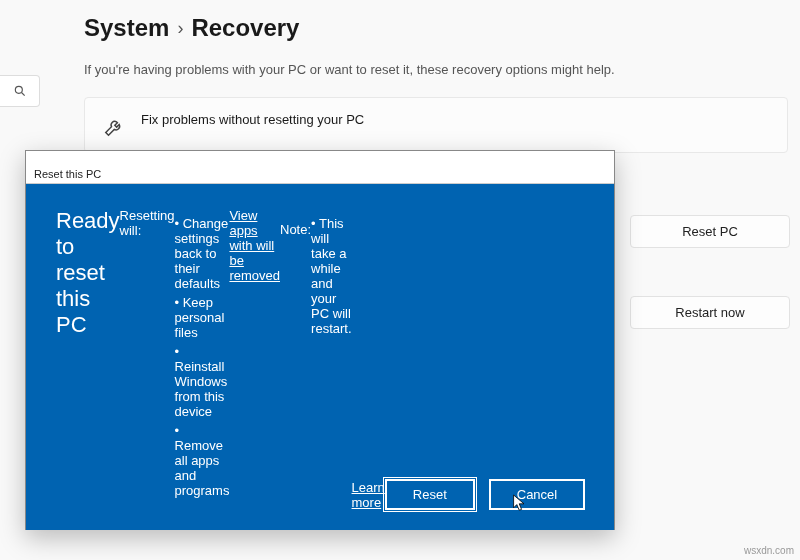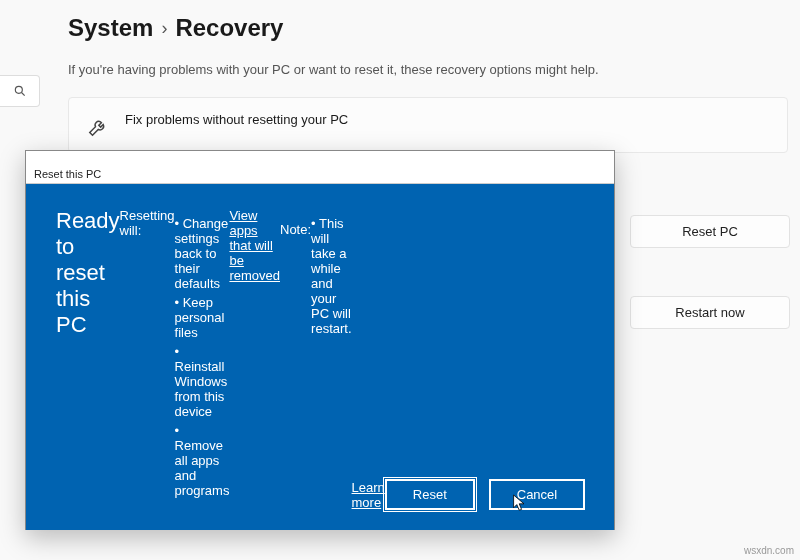--- a/index.html
+++ b/index.html
@@ -6,21 +6,21 @@
   body { width: 800px; height: 560px; background: #f9f9f9; position: relative; overflow: hidden; }
 
   .search-box {
     position: absolute; left: 0; top: 75px; width: 40px; height: 32px;
     background: #fff; border: 1px solid #ddd; border-left: none; border-radius: 0 4px 4px 0;
     display: flex; align-items: center; justify-content: center;
   }
   .search-box svg { width: 14px; height: 14px; stroke: #555; }
 
   .content {
-    position: absolute; left: 68px; top: 14px; right: 0; padding-right: 12px;
+    position: absolute; left: 84px; top: 14px; right: 0; padding-right: 12px;
   }
   .breadcrumb { font-size: 24px; color: #1a1a1a; display: flex; align-items: center; gap: 8px; font-weight: 600; }
   .breadcrumb .sep { font-size: 18px; color: #555; font-weight: normal; }
   .subtitle { margin-top: 20px; font-size: 13px; color: #555; }
 
   .card {
     margin-top: 20px; background: #fcfcfc; border: 1px solid #e8e8e8; border-radius: 4px;
     padding: 14px 18px; display: flex; align-items: flex-start; gap: 16px;
   }
   .card .icon { width: 22px; height: 22px; flex-shrink: 0; margin-top: 4px; }
@@ -106,21 +106,21 @@
   <div class="dialog-titlebar">Reset this PC</div>
   <div class="dialog-body">
     <div class="dialog-heading">Ready to reset this PC</div>
     <div>Resetting will:</div>
     <ul class="bullets">
       <li>Change settings back to their defaults</li>
       <li>Keep personal files</li>
       <li>Reinstall Windows from this device</li>
       <li>Remove all apps and programs</li>
     </ul>
-    <span class="link">View apps that will be removed</span>
+    <span class="link">View apps with will be removed</span>
     <div class="note-label">Note:</div>
     <ul class="bullets">
       <li>This will take a while and your PC will restart.</li>
     </ul>
 
     <div class="dialog-footer">
       <span class="link">Learn more</span>
       <div class="dlg-btns">
         <button class="dlg-btn primary">Reset</button>
         <button class="dlg-btn">Cancel</button>

